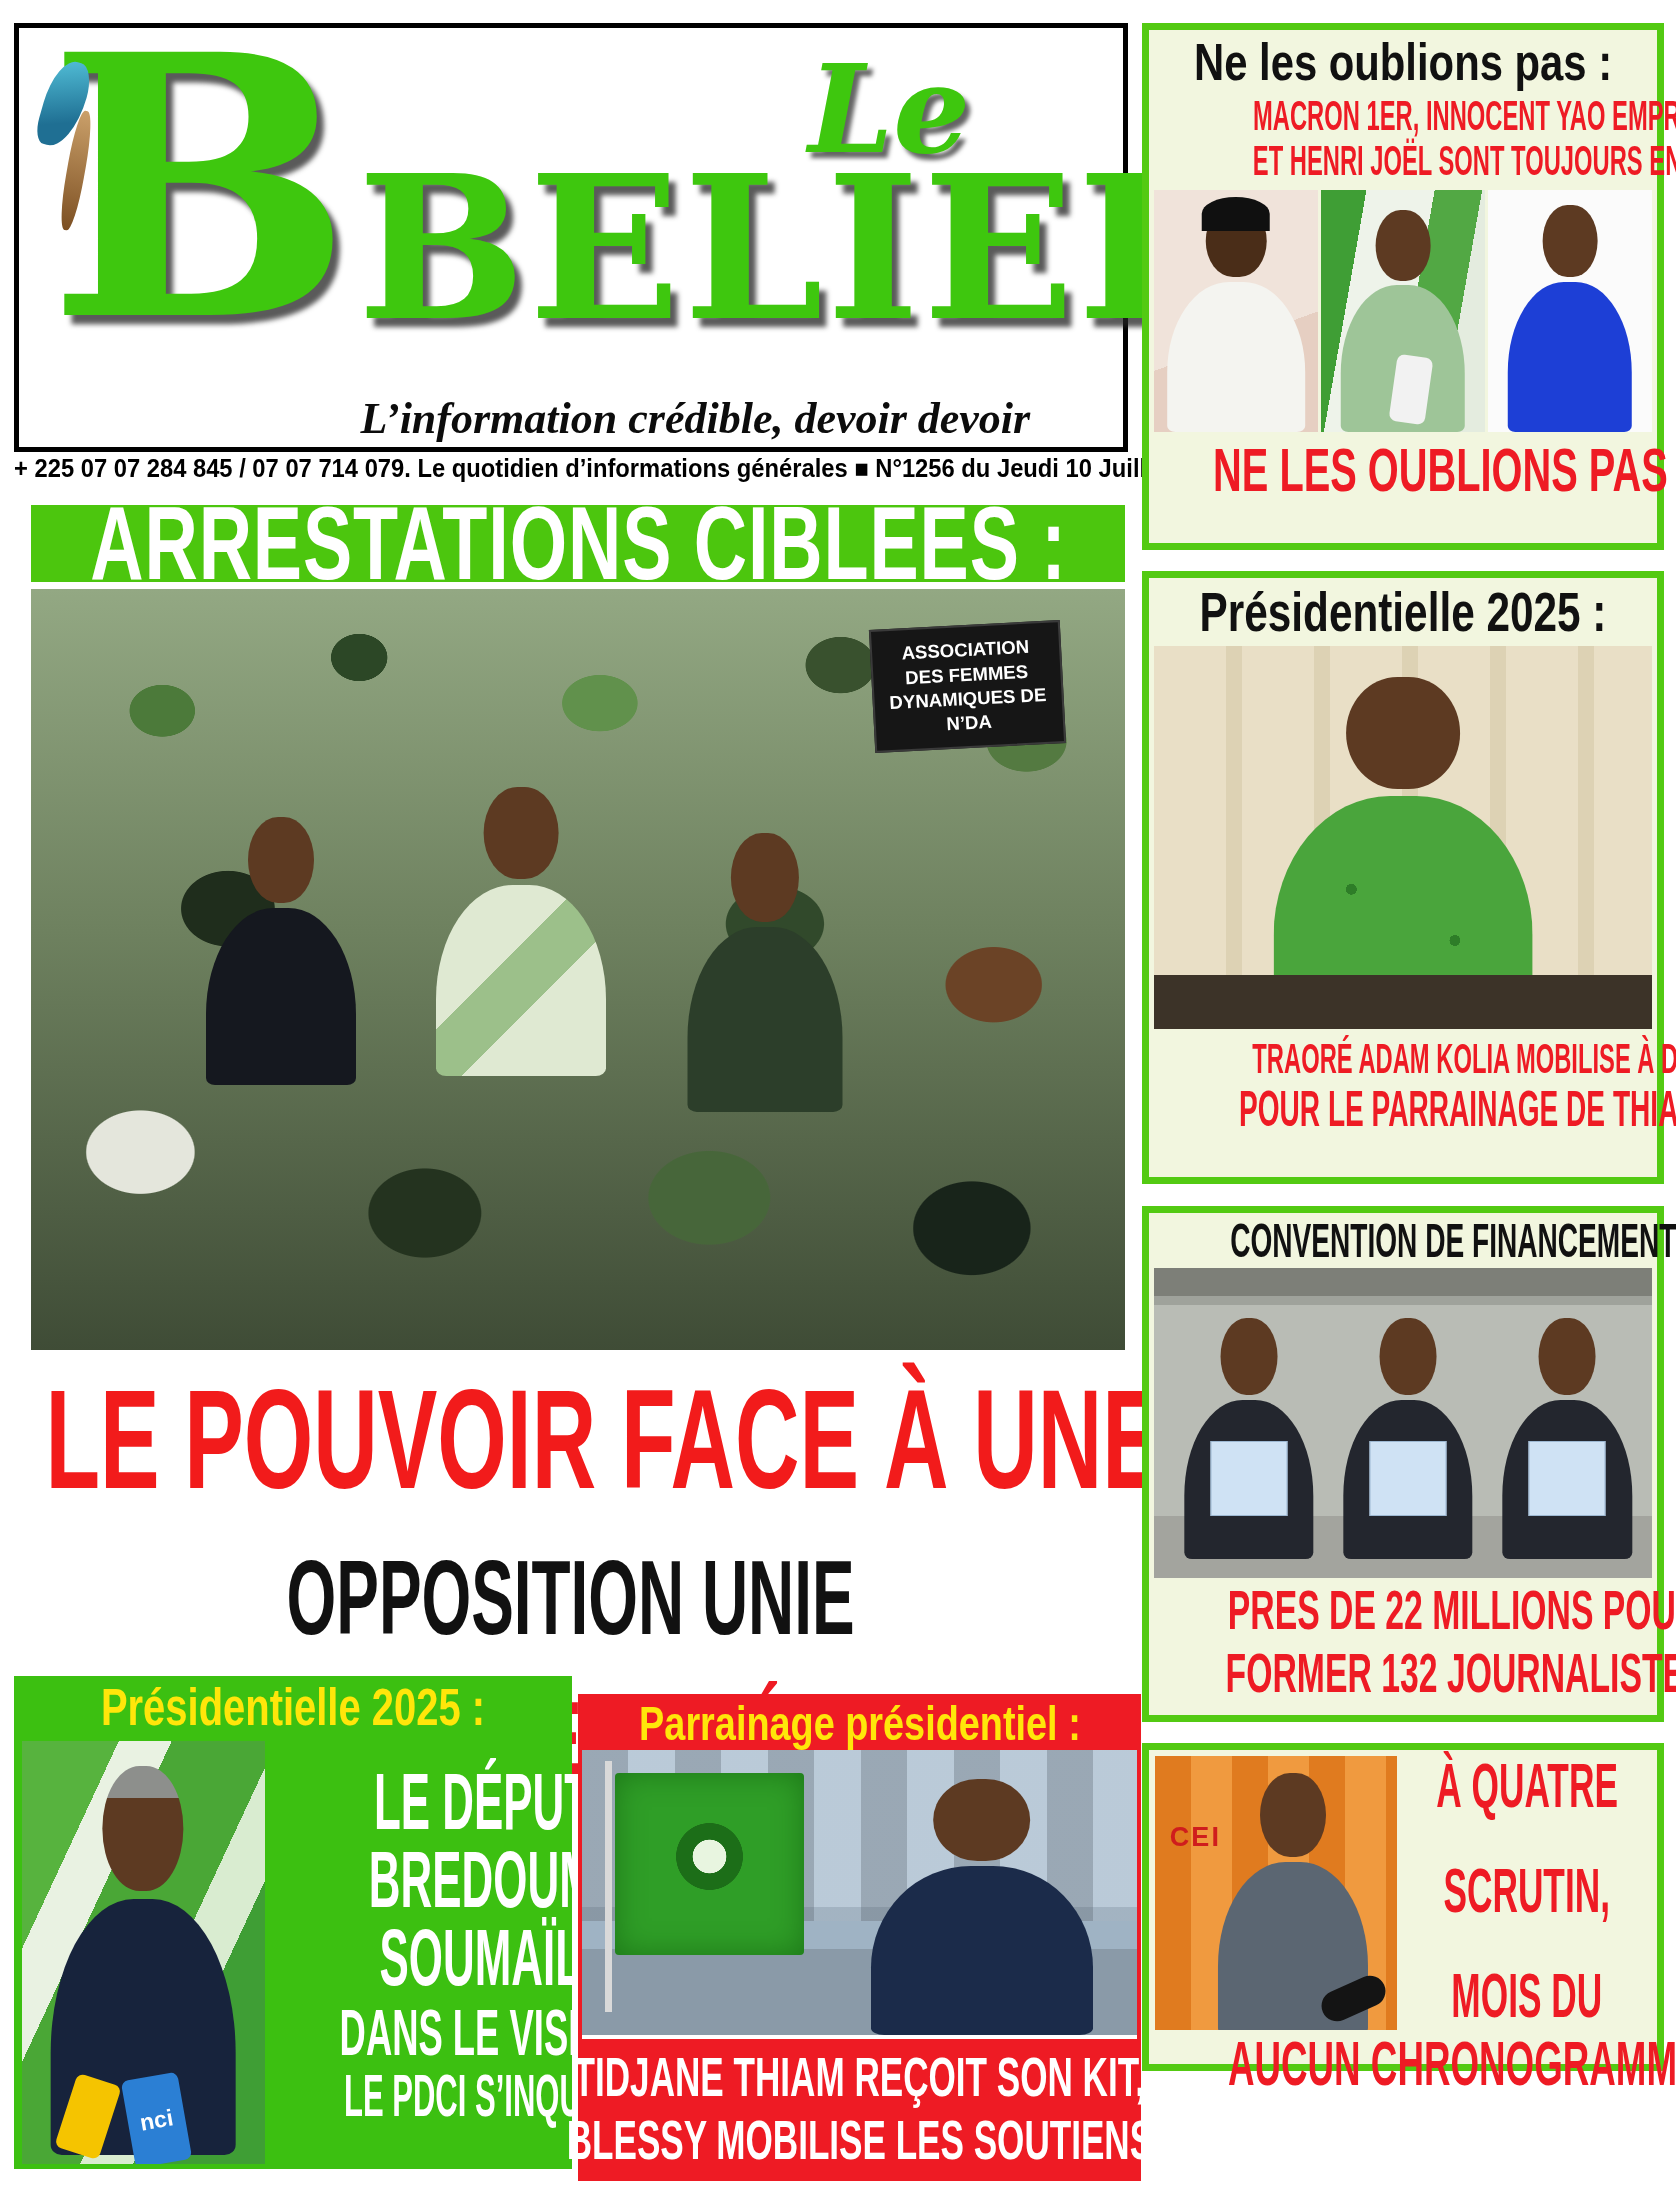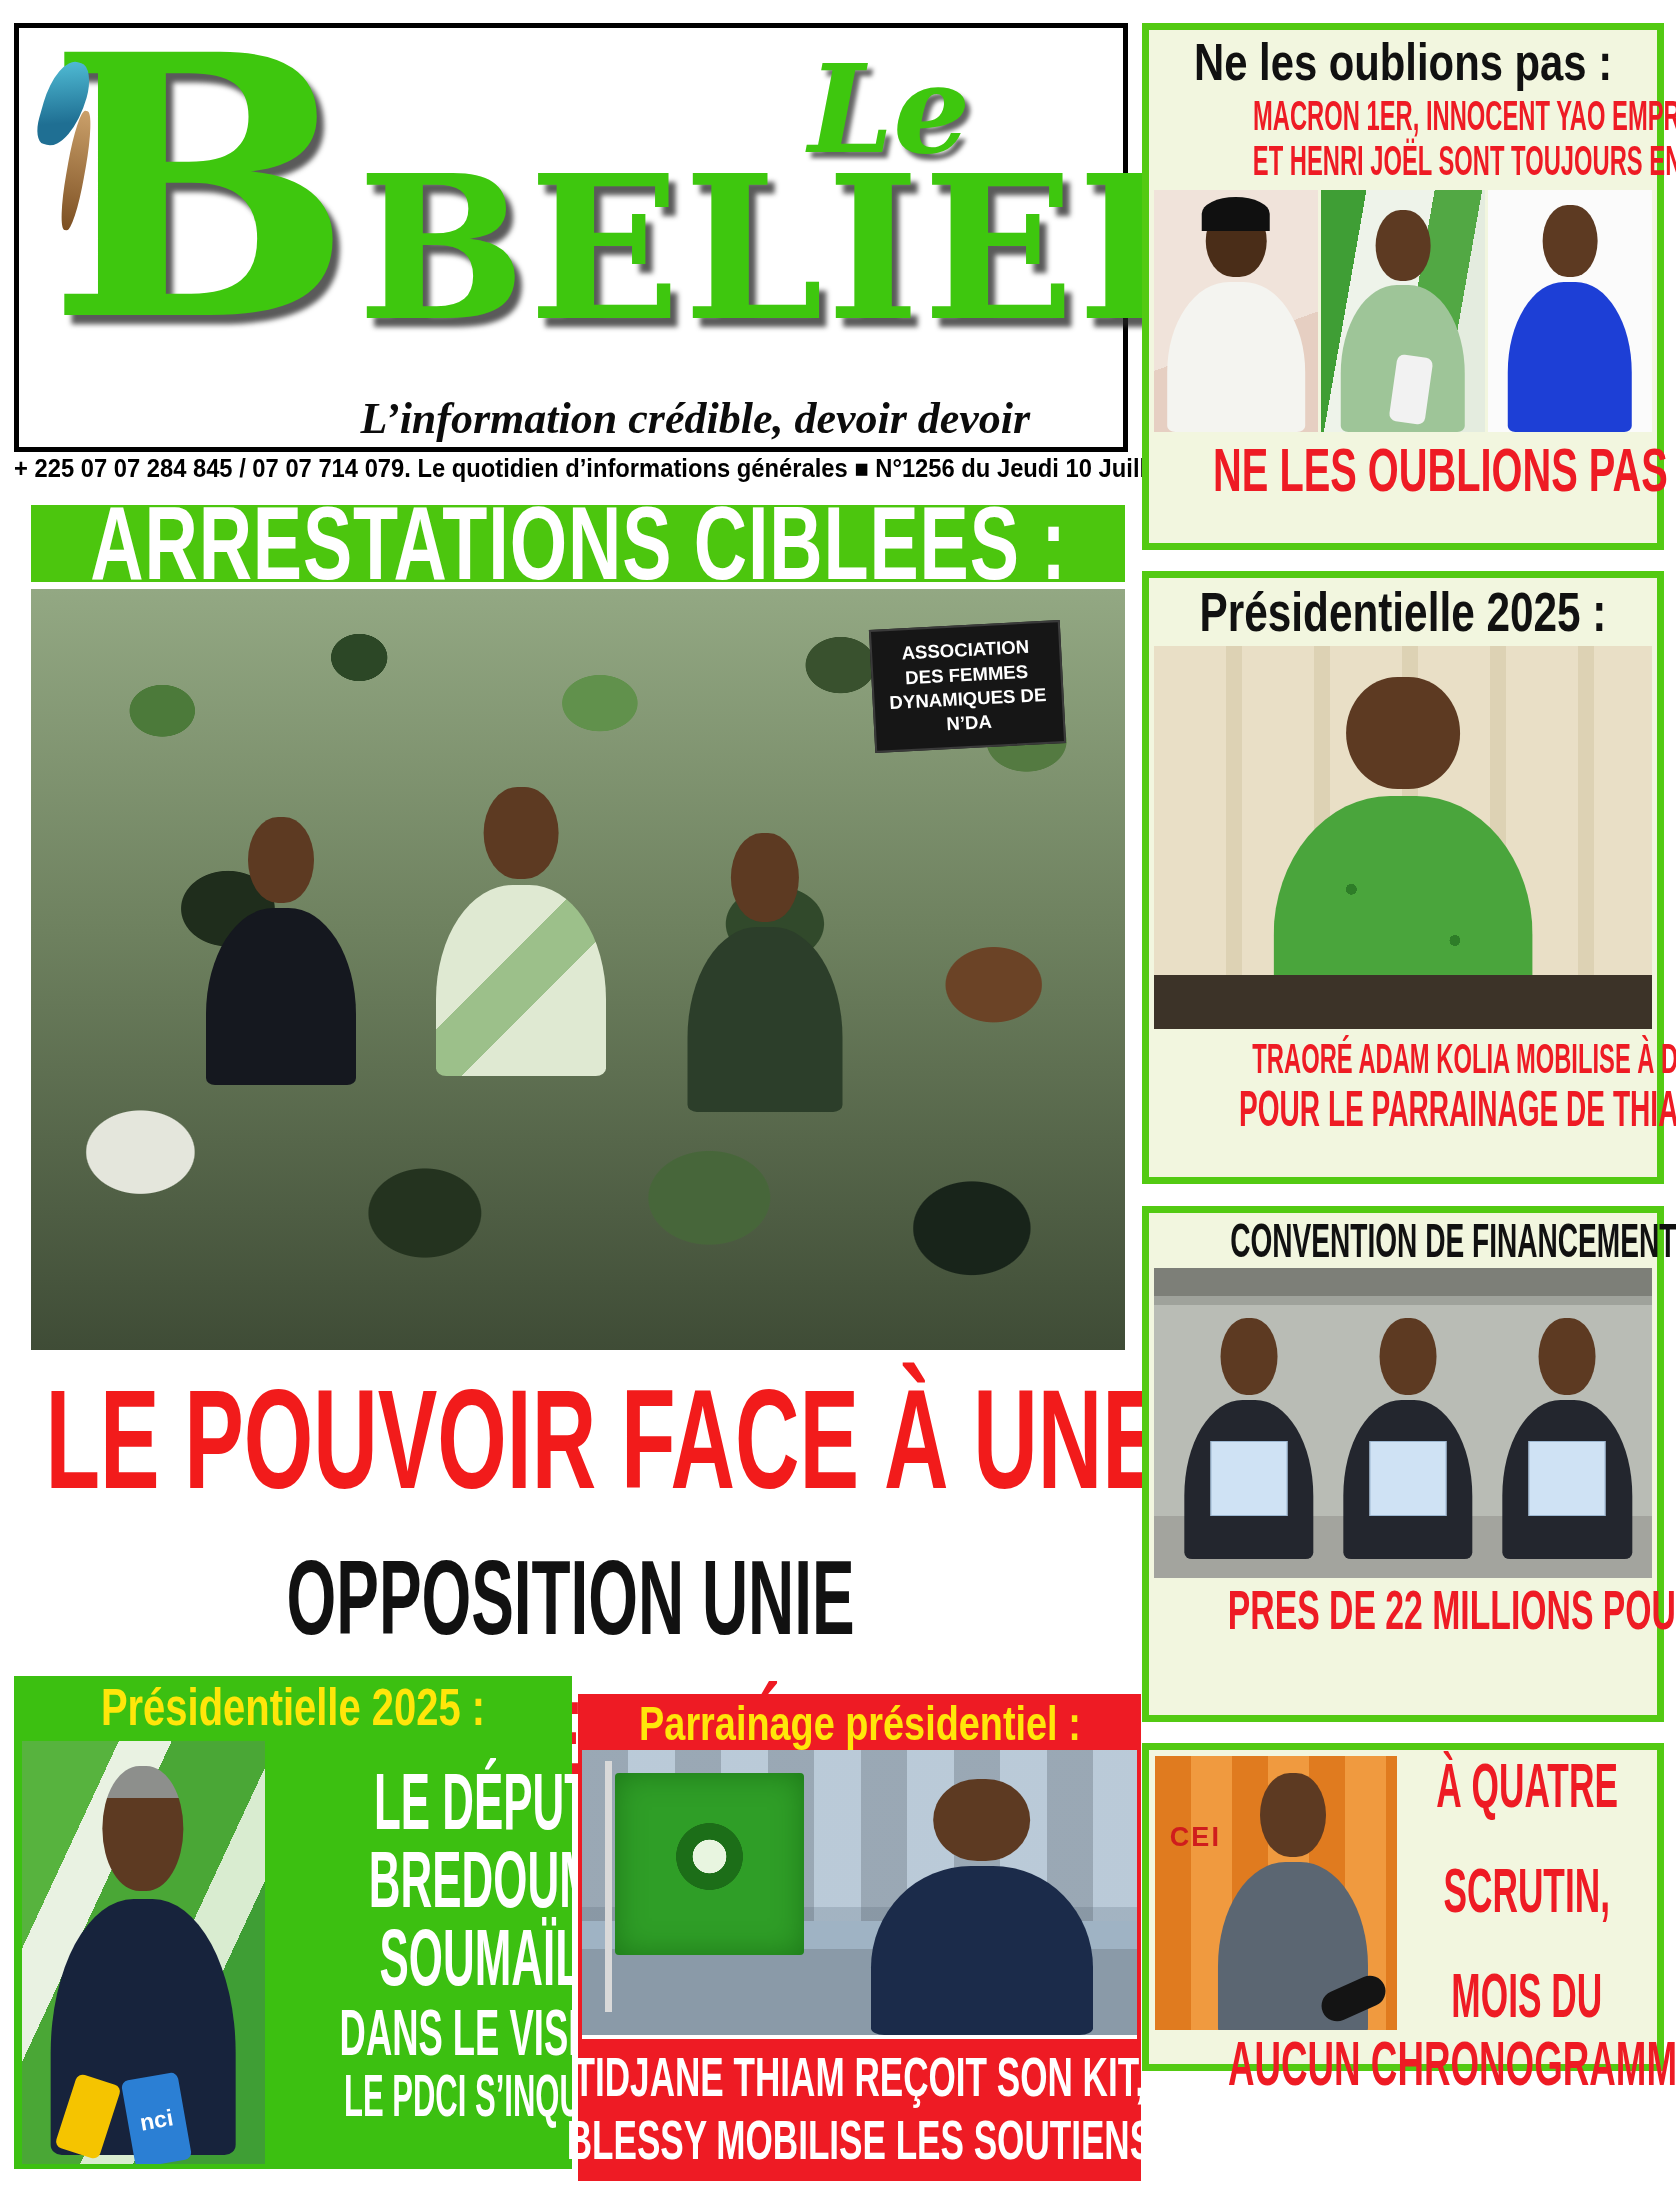--- a/index.html
+++ b/index.html
@@ -354,20 +354,23 @@
         </div>
       <div class="fig fig-f3">
           <div class="head"></div>
           <div class="torso"></div>
           <div class="folder"></div>
         </div>
     </div>
     <div class="sb3-h">
       <span class="t red">PRES DE 22 MILLIONS POUR</span>
     </div>
+    <div class="sb3-h">
+      <span class="t red">FORMER 132 JOURNALISTE</span>
+    </div>
   </div>
 
   <div class="sbox sb4">
     <div class="sb4-row">
       <div class="photo photo-cei">
         <div class="cei-label">CEI</div>
         <div class="fig fig-cei">
             <div class="head"></div>
             <div class="torso"></div>
           </div>

